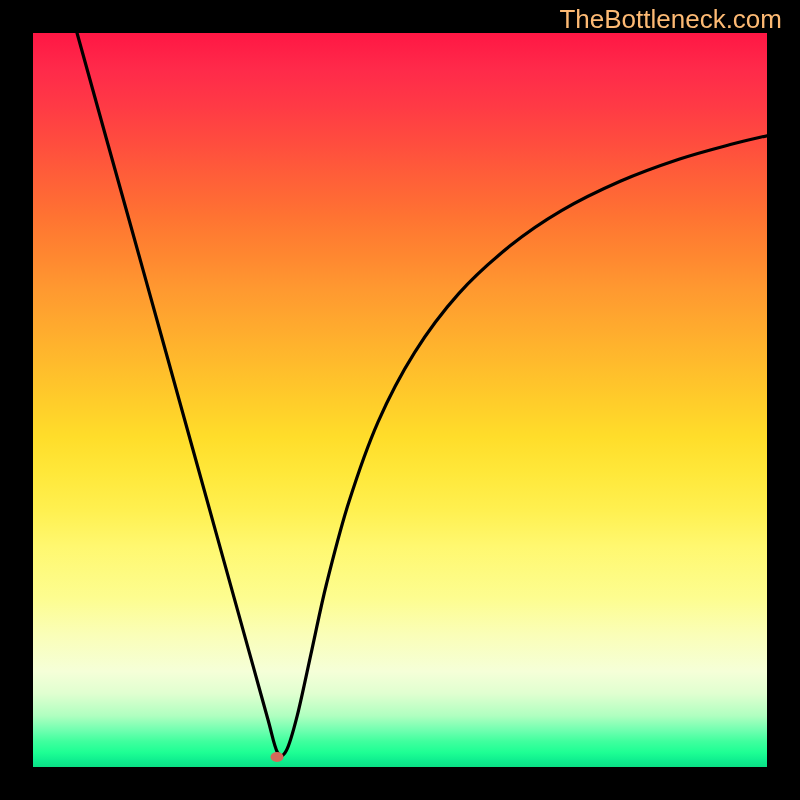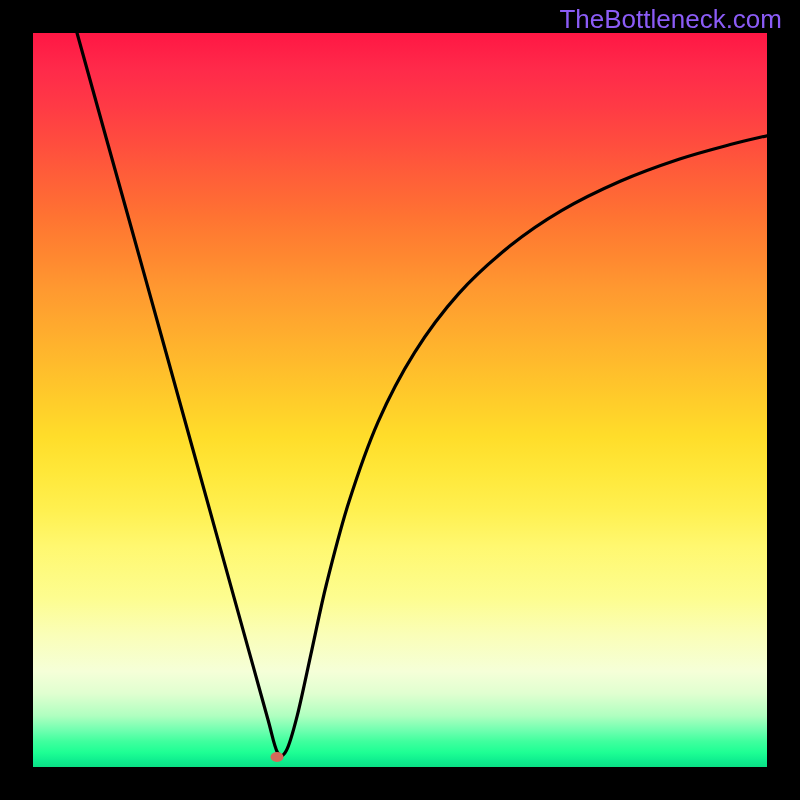--- a/index.html
+++ b/index.html
@@ -7,21 +7,21 @@
     width: 800px;
     height: 800px;
     background: #000;
     position: relative;
     overflow: hidden;
   }
   .watermark {
     position: absolute;
     top: 4px;
     right: 18px;
-    color: #8b5cf6;
+    color: #fdba74;
     font-family: Arial, sans-serif;
     font-size: 26px;
     font-weight: 500;
     letter-spacing: 0px;
     z-index: 10;
   }
   .plot-area {
     position: absolute;
     left: 33px;
     top: 33px;

